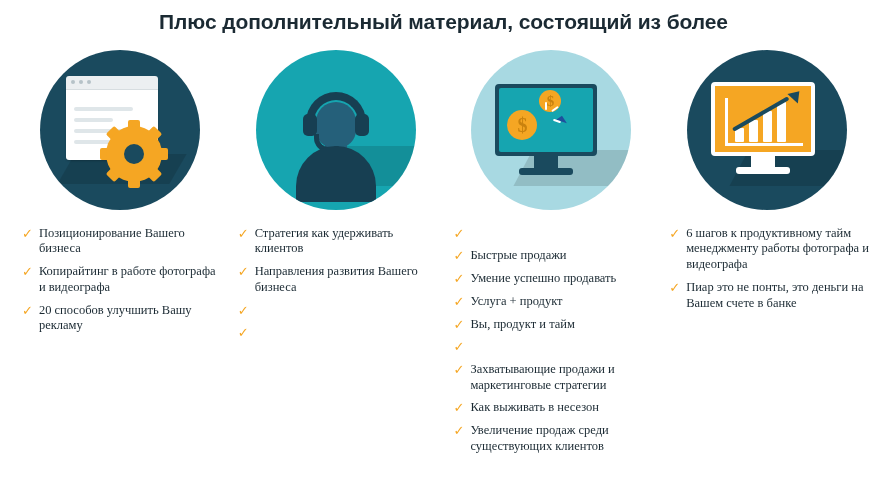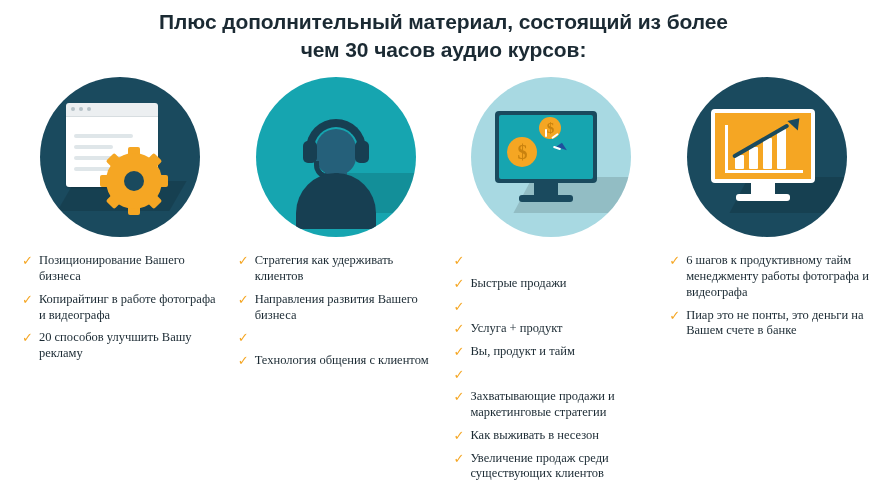--- a/index.html
+++ b/index.html
@@ -321,21 +321,20 @@
   }
   .item .txt { display: block; }
 </style>
 </head>
 <body>
 
 <div class="page">
 
   <div class="heading">
     <span class="line">Плюс дополнительный материал, состоящий из более</span>
-    <span class="line">чем 30 часов аудио курсов:</span>
   </div>
 
   <div class="columns">
 
     <div class="col">
       <div class="circle c1">
         <div class="shadow" style="left:26px;top:104px;width:112px;height:30px;transform:skewX(-30deg);"></div>
         <div class="browser">
           <div class="bar">
             <span class="dot d1"></span>
@@ -393,21 +392,20 @@
         </div>
         <div class="item">
           <span class="check">✓</span>
           <span class="txt">Направления развития Вашего бизнеса</span>
         </div>
         <div class="item">
           <span class="check">✓</span>
         </div>
         <div class="item">
           <span class="check">✓</span>
-          <span class="txt">Технология общения с клиентом</span>
         </div>
       </div>
     </div>
 
     <div class="col">
       <div class="circle c3">
         <div class="shadow" style="left:52px;top:100px;width:118px;height:36px;transform:skewX(-28deg);"></div>
         <div class="monitor">
           <div class="screen">
             <div class="coin big">$</div>
@@ -424,20 +422,21 @@
       <div class="list">
         <div class="item">
           <span class="check">✓</span>
         </div>
         <div class="item">
           <span class="check">✓</span>
           <span class="txt">Быстрые продажи</span>
         </div>
         <div class="item">
           <span class="check">✓</span>
+          <span class="txt">Умение успешно продавать</span>
         </div>
         <div class="item">
           <span class="check">✓</span>
           <span class="txt">Услуга + продукт</span>
         </div>
         <div class="item">
           <span class="check">✓</span>
           <span class="txt">Вы, продукт и тайм</span>
         </div>
         <div class="item">

